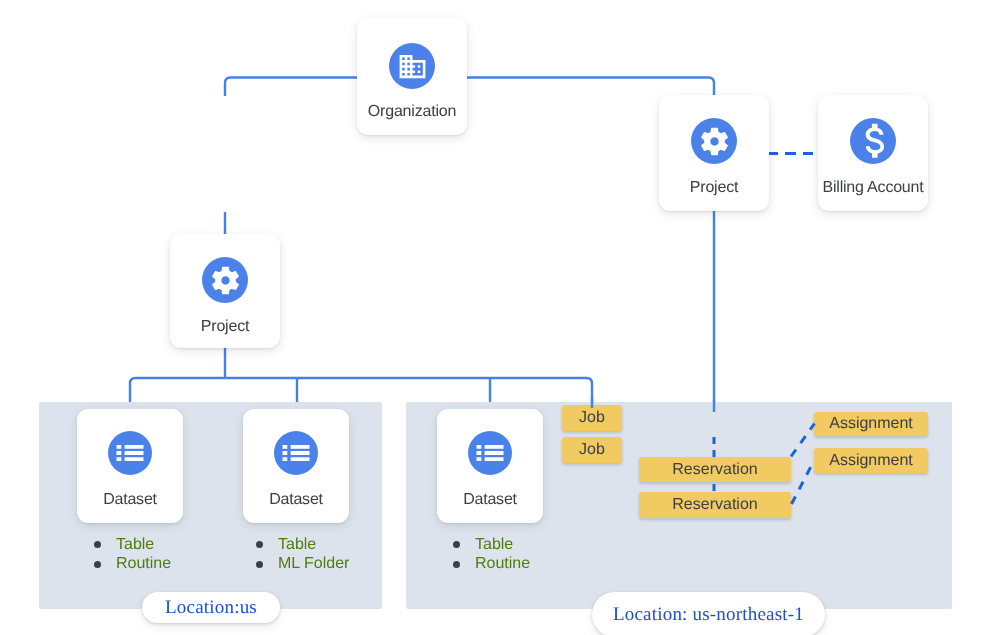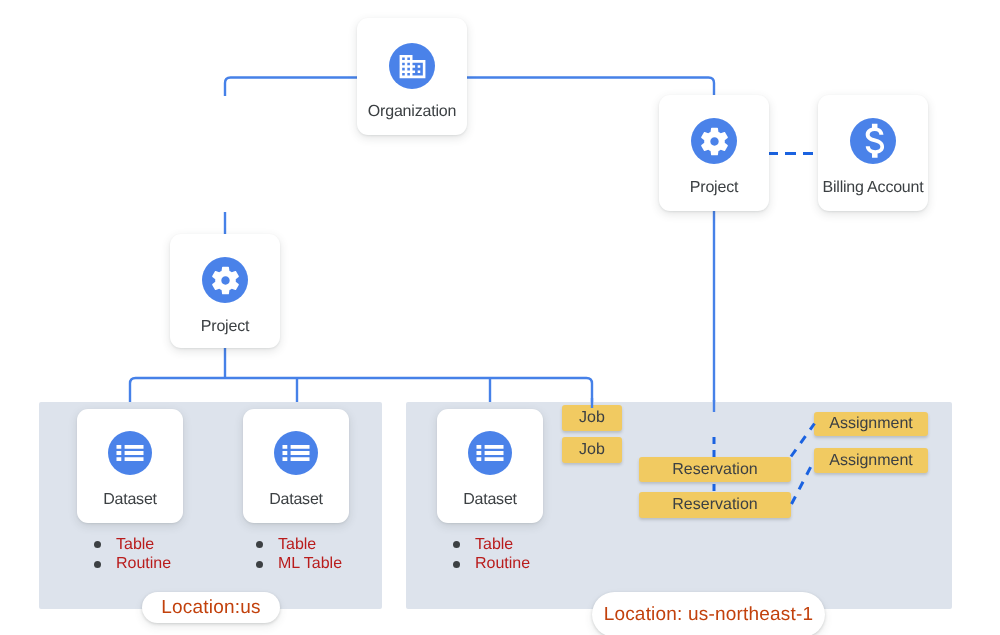--- a/index.html
+++ b/index.html
@@ -31,24 +31,24 @@
     position:absolute;left:0;right:0;
     color:#3c4043;font-size:16px;letter-spacing:-0.2px;white-space:nowrap;text-align:center;
   }
 
   .chip{position:absolute;background:#f1ca61;border-radius:3px;color:#3c4043;
         display:flex;align-items:center;justify-content:center;font-size:16px;white-space:nowrap;
         box-shadow:0 2px 3px rgba(60,64,67,.22);}
 
   .pill{position:absolute;background:#ffffff;border-radius:999px;
         display:flex;align-items:center;justify-content:center;
-        color:#c2410c;font-size:19px;letter-spacing:.2px;white-space:nowrap;
-        box-shadow:0 1px 3px rgba(60,64,67,.2), 0 4px 8px rgba(60,64,67,.10);}
+        color:#1d4ed8;font-size:19px;letter-spacing:.2px;white-space:nowrap;
+        box-shadow:0 1px 3px rgba(60,64,67,.2), 0 4px 8px rgba(60,64,67,.10);font-family:Liberation Serif, serif;}
 
-  .bullets{position:absolute;color:#b91c1c;font-size:16px;}
+  .bullets{position:absolute;color:#4d7c0f;font-size:16px;}
   .bullets .li{display:flex;align-items:center;height:19.5px;}
   .bullets .dot{width:7px;height:7px;border-radius:50%;background:#3c4043;margin-right:15px;}
 </style>
 </head>
 <body>
 
 <div id="stage">
 
   <svg class="lines" viewBox="0 0 1000 635">
     <g fill="none" stroke="#4681e8" stroke-width="2.4" stroke-linecap="butt">
@@ -160,21 +160,21 @@
         <span>Routine</span>
       </div>
     </div>
     <div class="bullets" style="left: 256px; top: 535px;">
       <div class="li">
         <span class="dot"></span>
         <span>Table</span>
       </div>
       <div class="li">
         <span class="dot"></span>
-        <span>ML Table</span>
+        <span>ML Folder</span>
       </div>
     </div>
     <div class="bullets" style="left: 453px; top: 535px;">
       <div class="li">
         <span class="dot"></span>
         <span>Table</span>
       </div>
       <div class="li">
         <span class="dot"></span>
         <span>Routine</span>

